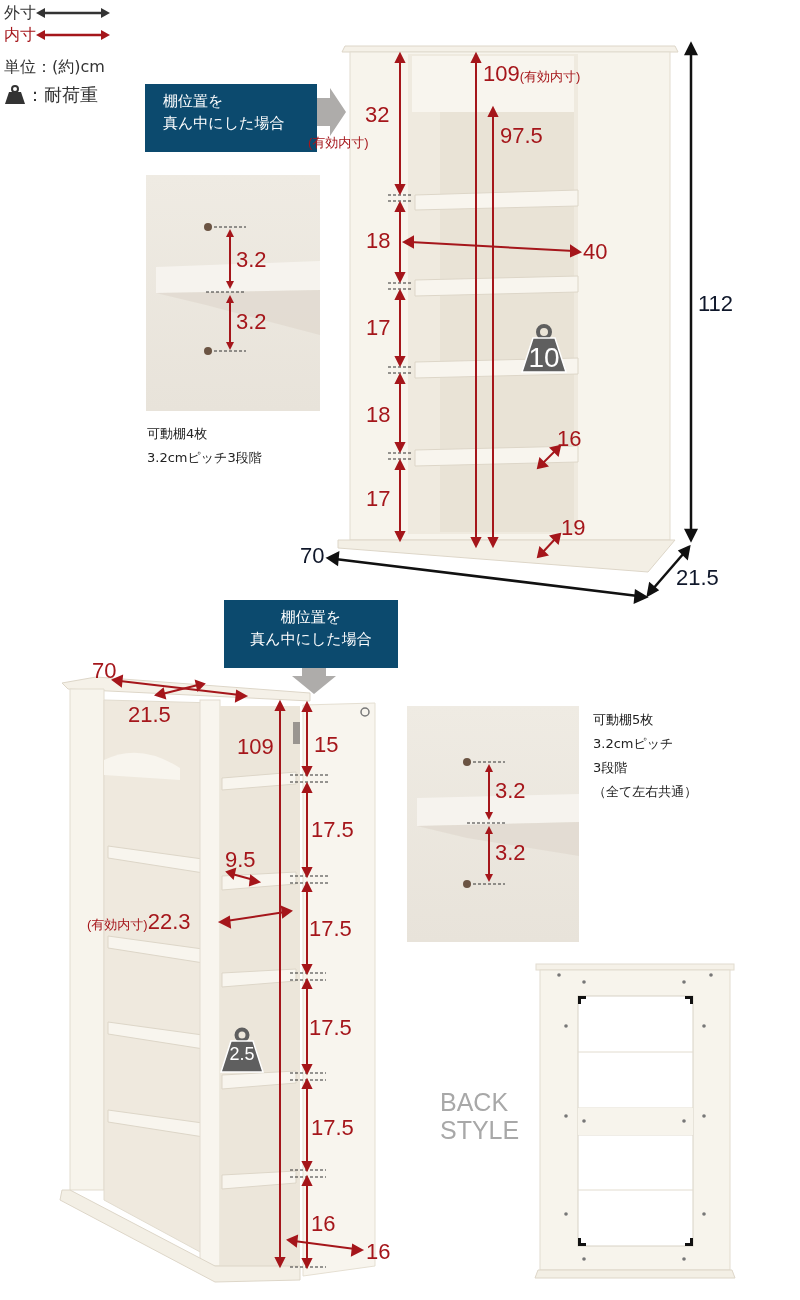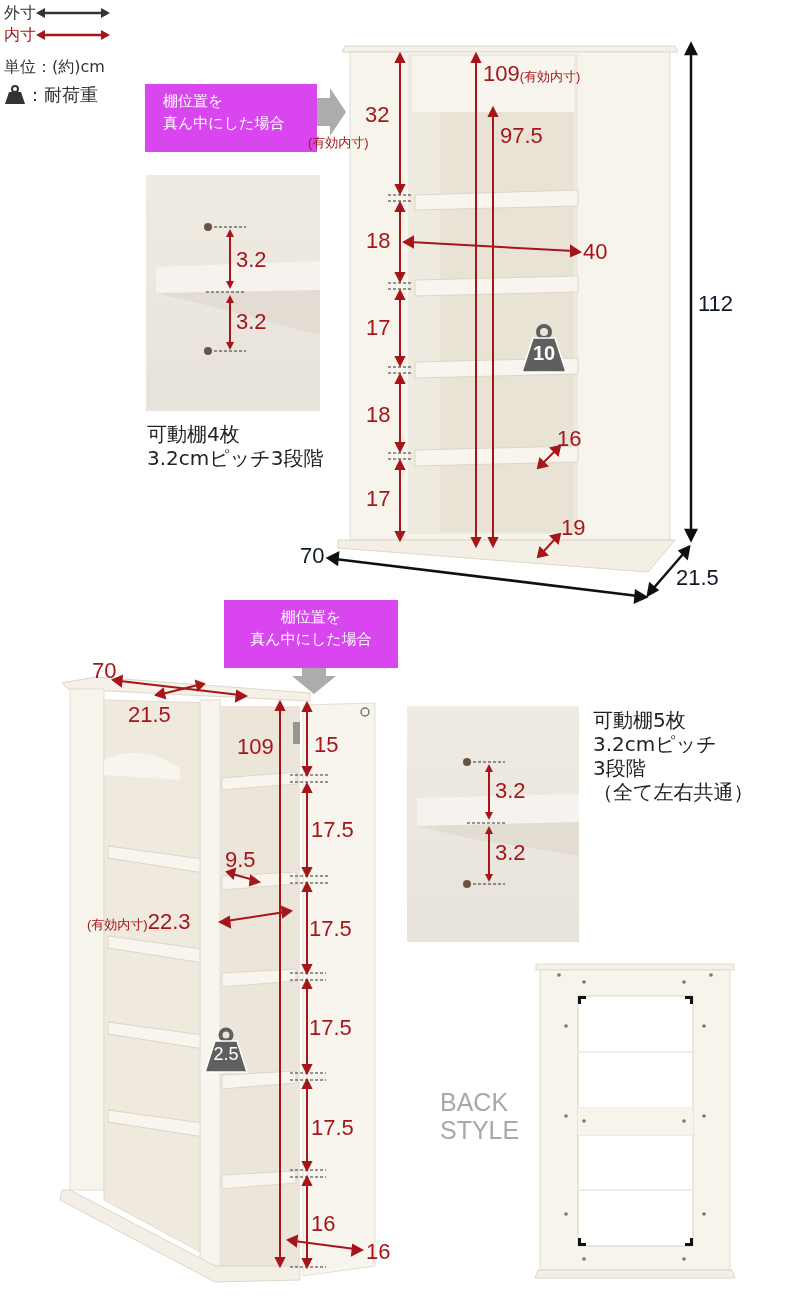--- a/index.html
+++ b/index.html
@@ -1,26 +1,26 @@
 <!DOCTYPE html>
 <html><head>
 <meta charset="utf-8">
 <style>
   html,body{margin:0;padding:0;background:#fff;}
   body{width:800px;height:1300px;position:relative;overflow:hidden;font-family:"DejaVu Sans","Liberation Sans",sans-serif;}
   .abs{position:absolute;}
   .legend{left:4px;top:2px;font-size:16px;color:#333;line-height:24px;}
   .legend .row{display:flex;align-items:center;height:22px;}
   .legend .red{color:#a5161b;}
-  .callout{background:#d946ef;color:#fff;font-size:15px;line-height:22px;text-align:center;padding:6px 10px;box-sizing:border-box;}
+  .callout{background:#0c4a6e;color:#fff;font-size:15px;line-height:22px;text-align:center;padding:6px 10px;box-sizing:border-box;}
   .dim{color:#a5161b;font-family:"Liberation Sans","DejaVu Sans",sans-serif;font-size:22px;line-height:22px;white-space:nowrap;}
   .dimk{color:#0f172a;font-family:"Liberation Sans","DejaVu Sans",sans-serif;font-size:22px;line-height:22px;white-space:nowrap;}
   .small{font-size:13px;}
   .photo{background:linear-gradient(180deg,#efebe3 0%,#e8e3da 100%);}
-  .caption{font-size:20px;line-height:24px;color:#222;}
+  .caption{font-size:13px;line-height:24px;color:#222;}
   .back-label{color:#a8a8a8;font-family:"Liberation Sans",sans-serif;font-size:25px;line-height:28px;font-weight:normal;}
   svg{position:absolute;left:0;top:0;}
 </style>
 </head>
 <body>
 
 <div class="abs legend">
   <div class="row">
     <span>外寸</span>
     <svg style="position:static" width="74" height="12">
@@ -177,21 +177,21 @@
 <div class="abs dim" style="left:561px;top:517px;">19</div>
 <div class="abs dimk" style="left:698px;top:293px;">112</div>
 <div class="abs dimk" style="left:300px;top:545px;">70</div>
 <div class="abs dimk" style="left:676px;top:567px;">21.5</div>
 
 <div class="abs" style="left:520px;top:322px;width:50px;height:52px;">
   <svg width="50" height="52">
     <circle cx="24" cy="10" r="6" fill="none" stroke="#5f5f5f" stroke-width="4"></circle>
     <polygon points="13,16 35,16 46,50 2,50" fill="#5f5f5f" stroke="#fff" stroke-width="1.5"></polygon>
   </svg>
-  <div class="abs" style="left:0;top:20px;width:48px;text-align:center;color:#fff;font-size:20px;font-family:'Liberation Sans',sans-serif;font-weight:bold;">10</div>
+  <div class="abs" style="left:0;top:20px;width:48px;text-align:center;color:#fff;font-size:28px;font-family:'Liberation Sans',sans-serif;">10</div>
 </div>
 
 <div class="abs callout" style="left:224px;top:600px;width:174px;height:68px;">
   <div>棚位置を</div>
   <div>真ん中にした場合</div>
 </div>
 <svg width="800" height="1300" style="pointer-events:none">
   <polygon points="302,668 326,668 326,676 336,676 314,694 292,676 302,676" fill="#aeacaa"></polygon>
 </svg>
 
@@ -295,21 +295,21 @@
 <div class="abs dim" style="left:309px;top:918px;">17.5</div>
 <div class="abs dim" style="left:309px;top:1017px;">17.5</div>
 <div class="abs dim" style="left:311px;top:1117px;">17.5</div>
 <div class="abs dim" style="left:311px;top:1213px;">16</div>
 <div class="abs dim" style="left:366px;top:1241px;">16</div>
 <div class="abs dim" style="left:225px;top:849px;">9.5</div>
 <div class="abs dim" style="left:87px;top:911px;">
   <span class="small">(有効内寸)</span><span>22.3</span>
 </div>
 
-<div class="abs" style="left:204px;top:1026px;width:44px;height:48px;">
+<div class="abs" style="left:220px;top:1026px;width:44px;height:48px;">
   <svg width="44" height="48">
     <circle cx="22" cy="9" r="5.5" fill="none" stroke="#5f5f5f" stroke-width="4"></circle>
     <polygon points="11,15 33,15 43,46 1,46" fill="#5f5f5f" stroke="#fff" stroke-width="1.5"></polygon>
   </svg>
   <div class="abs" style="left:0;top:18px;width:44px;text-align:center;color:#fff;font-size:18px;font-family:'Liberation Sans',sans-serif;">2.5</div>
 </div>
 
 <div class="abs photo" style="left:407px;top:706px;width:172px;height:236px;">
   <svg width="172" height="236">
     <polygon points="10,92 172,88 172,116 10,120" fill="#f6f3ee"></polygon>

